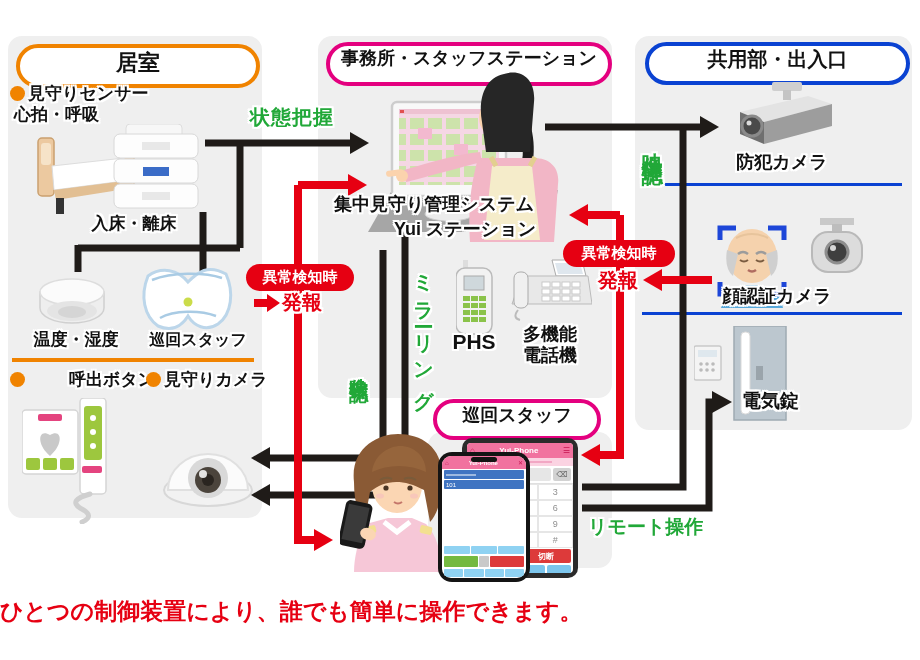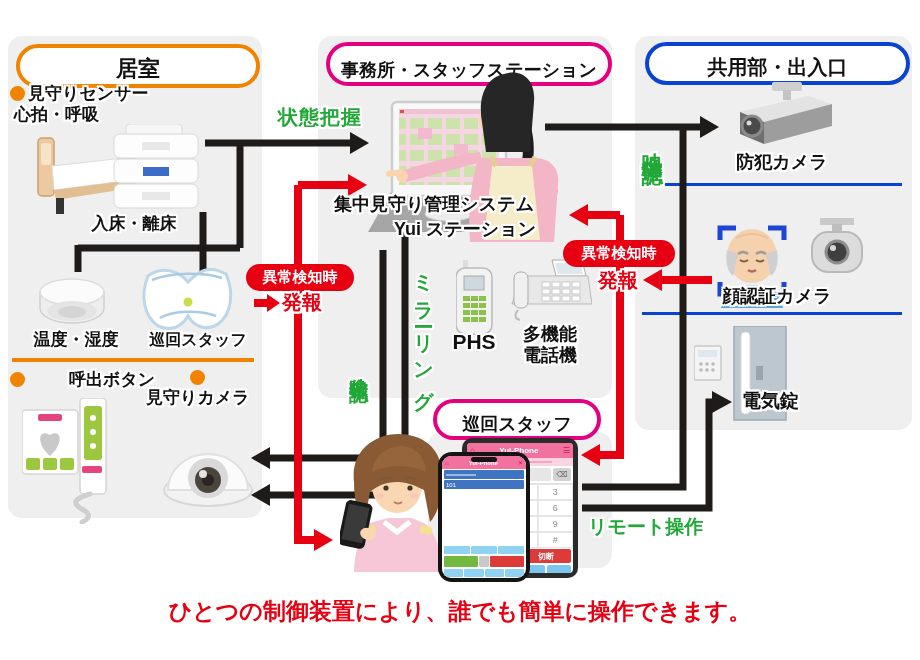--- a/index.html
+++ b/index.html
@@ -2,21 +2,21 @@
 <html><head>
 <meta charset="utf-8">
 <style>
   html,body{margin:0;padding:0;background:#fff;}
   #stage{position:relative;width:920px;height:660px;background:#fff;overflow:hidden;
          font-family:"Liberation Sans","DejaVu Sans",sans-serif;}
   .abs{position:absolute;}
   
   .panel{position:absolute;background:#efefef;border-radius:14px;z-index:1;}
   
-  .pill{position:absolute;background:#fff;border-radius:24px;display:flex;align-items:flex-end;
+  .pill{position:absolute;background:#fff;border-radius:24px;display:flex;align-items:flex-start;
         justify-content:center;font-weight:bold;color:#111;z-index:10;}
   .pill.orange{border:4px solid #f08300;}
   .pill.magenta{border:4px solid #e4007f;}
   .pill.blue{border:4px solid #0a42d2;}
   
   .jl{position:absolute;font-weight:bold;color:#111;z-index:10;line-height:1.15;
       text-shadow:-2px -2px 0 #fff,2px -2px 0 #fff,-2px 2px 0 #fff,2px 2px 0 #fff,
                   -2px 0 0 #fff,2px 0 0 #fff,0 -2px 0 #fff,0 2px 0 #fff;}
   .green{color:#21a838;}
   .red{color:#e60012;}
@@ -67,21 +67,21 @@
   .ph-row{height:9px;background:#3f74c2;margin:1px 2px 0 2px;border-radius:1px;color:#fff;
           font-size:6px;display:flex;align-items:center;padding:0 2px;flex:0 0 auto;}
   .ph-row i{display:block;width:40%;height:2px;background:#9db9e0;}
   .ph-body{flex:1;background:#fff;}
   .ph-r1{height:8px;display:flex;gap:1px;padding:1px 2px;flex:0 0 auto;}
   .ph-r1 i{flex:1;background:#8fd2f2;border-radius:1px;}
   .ph-r2{height:11px;display:flex;gap:1px;padding:1px 2px;flex:0 0 auto;}
   .ph-r2 .g{flex:1;background:#74b93f;border-radius:1px;}
   .ph-r2 .n{width:10px;background:#c9c9c9;border-radius:1px;}
   .ph-r2 .r{flex:1;background:#dd3a3a;border-radius:1px;}
-  .footer{position:absolute;left:0;top:596px;width:920px;text-align:center;color:#e60012;
+  .footer{position:absolute;left:0;top:596px;width:920px;color:#e60012;
           font-weight:bold;font-size:23px;z-index:10;}
   .titlebar{position:absolute;left:8px;top:4px;display:flex;align-items:center;gap:5px;z-index:10;}
   .titlesq{width:13px;height:19px;background:#e4007f;}
   .titletx{color:#e4007f;font-weight:bold;font-size:20px;}
 </style>
 </head>
 <body>
 
 <div id="stage">
 
@@ -196,21 +196,21 @@
     <path d="M22 56 C36 48 62 48 78 54" fill="none" stroke="#a9cbe4" stroke-width="2.5"></path>
     <circle cx="50" cy="40" r="4.5" fill="#cbdc4a"></circle>
   </svg>
   <div class="jl center" style="left:18px;top:330px;width:116px;font-size:17px;">温度・湿度</div>
   <div class="jl center" style="left:132px;top:331px;width:132px;font-size:16px;">巡回スタッフ</div>
 
   <div class="jl bullet" style="left:10px;top:370px;font-size:17px;gap:44px;">
     <span class="dot"></span>
     <span>呼出ボタン</span>
   </div>
-  <div class="jl bullet" style="left:146px;top:370px;font-size:17px;flex-direction:column;">
+  <div class="jl bullet" style="left:146px;top:370px;font-size:17px;">
     <span class="dot"></span>
     <span>見守りカメラ</span>
   </div>
 
   <svg class="dev" style="left:22px;top:398px;" width="90" height="126" viewBox="0 0 90 126">
     <rect x="0" y="12" width="56" height="64" rx="4" fill="#ffffff" stroke="#d5d5d5" stroke-width="1.5"></rect>
     <rect x="16" y="16" width="24" height="7" rx="2" fill="#e4447f"></rect>
     <path d="M28 58 C14 46 16 30 28 37 C40 30 42 46 28 58 Z" fill="#c9c9c9"></path>
     <rect x="4" y="60" width="14" height="12" rx="2" fill="#9dc73e"></rect>
     <rect x="21" y="60" width="14" height="12" rx="2" fill="#9dc73e"></rect>
@@ -458,21 +458,21 @@
       <circle cx="7" cy="38" r="1.8"></circle>
         <circle cx="13" cy="38" r="1.8"></circle>
         <circle cx="19" cy="38" r="1.8"></circle>
       <circle cx="7" cy="44" r="1.8"></circle>
         <circle cx="13" cy="44" r="1.8"></circle>
         <circle cx="19" cy="44" r="1.8"></circle>
     </g>
   </svg>
   <div class="jl" style="left:742px;top:390px;font-size:19px;">電気錠</div>
 
-  <div class="jl green" style="left:250px;top:106px;font-size:20px;letter-spacing:1px;margin-left:28px;">状態把握</div>
+  <div class="jl green" style="left:250px;top:106px;font-size:20px;letter-spacing:1px;">状態把握</div>
 
   <div class="alert-pill" style="left:246px;top:264px;width:108px;height:27px;font-size:15px;">異常検知時</div>
   <div class="abs" style="left:254px;top:291px;display:flex;align-items:center;gap:2px;z-index:11;">
     <svg width="26" height="18" viewBox="0 0 26 18">
       <rect x="0" y="5" width="13" height="8" fill="#e60012"></rect>
       <polygon points="13,0 13,18 26,9" fill="#e60012"></polygon>
     </svg>
     <span class="jl red" style="position:static;font-size:20px;">発報</span>
   </div>
 

